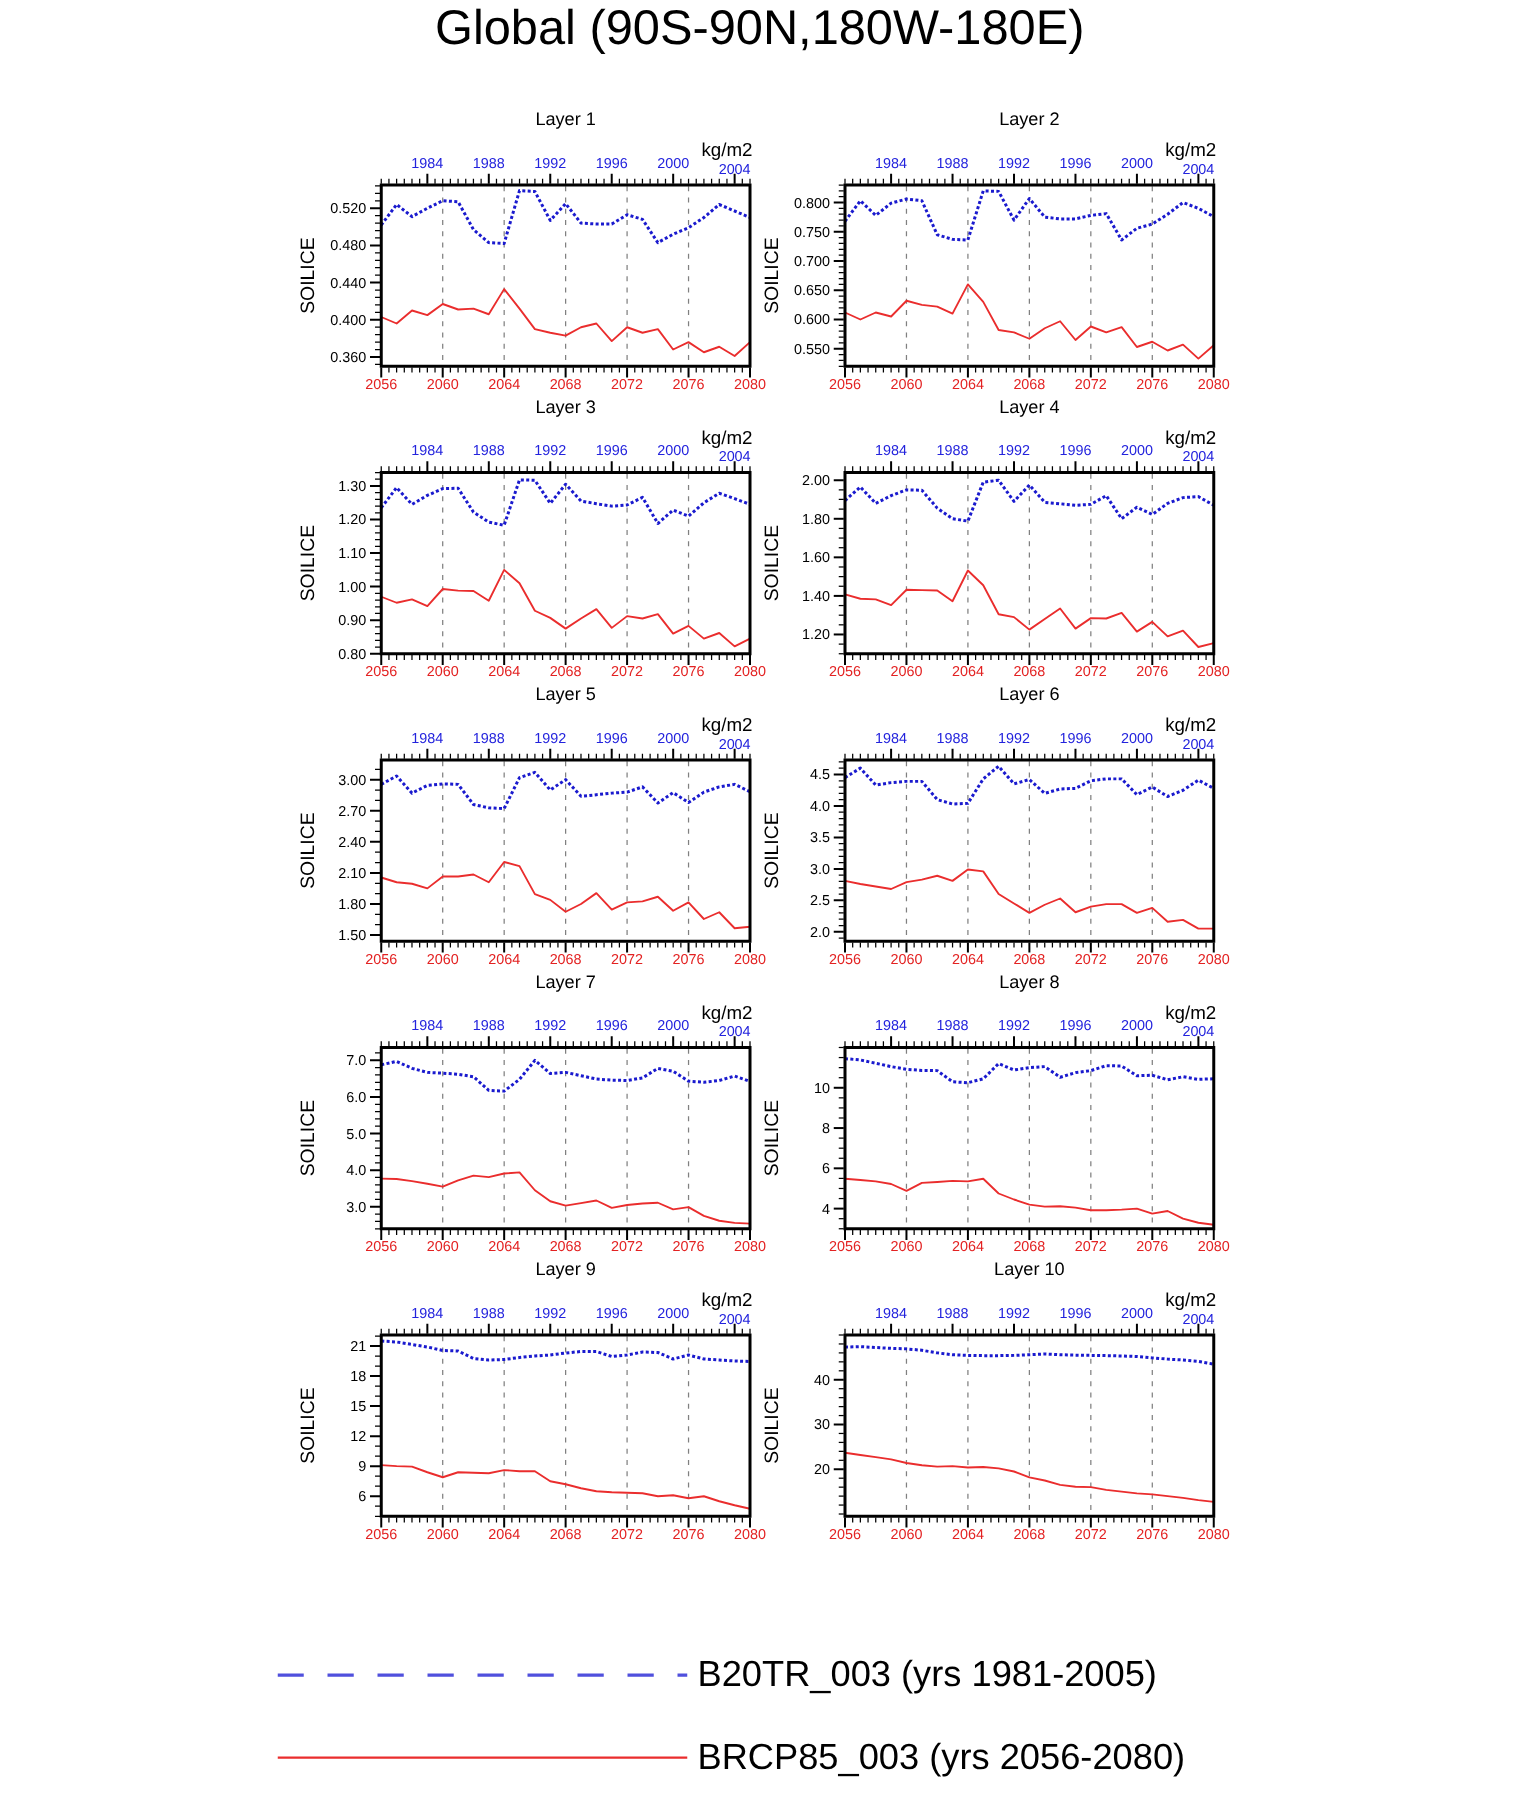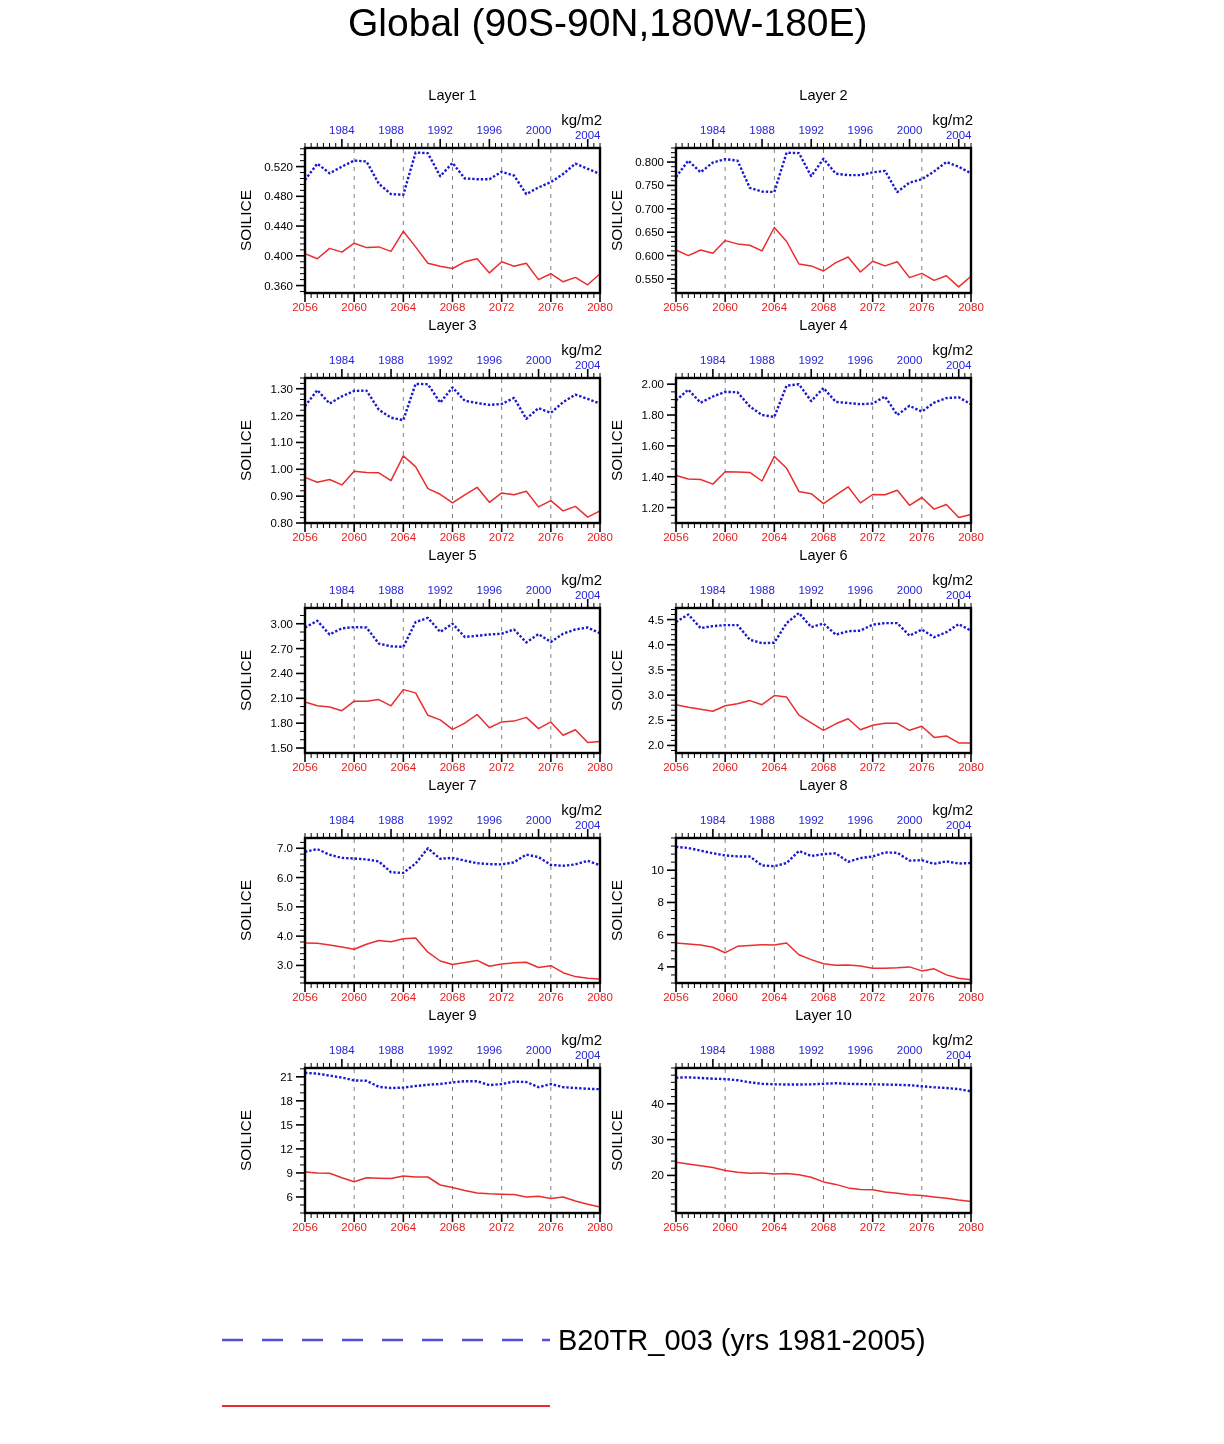--- a/index.html
+++ b/index.html
@@ -1567,13 +1567,14 @@
 <div class="legend-row" style="top:1320px">
   <svg width="328" height="8">
     <line x1="0" y1="4" x2="328" y2="4" stroke="#5050dd" stroke-width="2.6" stroke-dasharray="21 19"></line>
   </svg>
   <span class="legend-label">B20TR_003 (yrs 1981-2005)</span>
 </div>
 <div class="legend-row" style="top:1386px">
   <svg width="328" height="8">
     <line x1="0" y1="4" x2="328" y2="4" stroke="#ea2d2d" stroke-width="1.8"></line>
   </svg>
+  <span class="legend-label">BRCP85_003 (yrs 2056-2080)</span>
 </div>
 
 </body></html>

